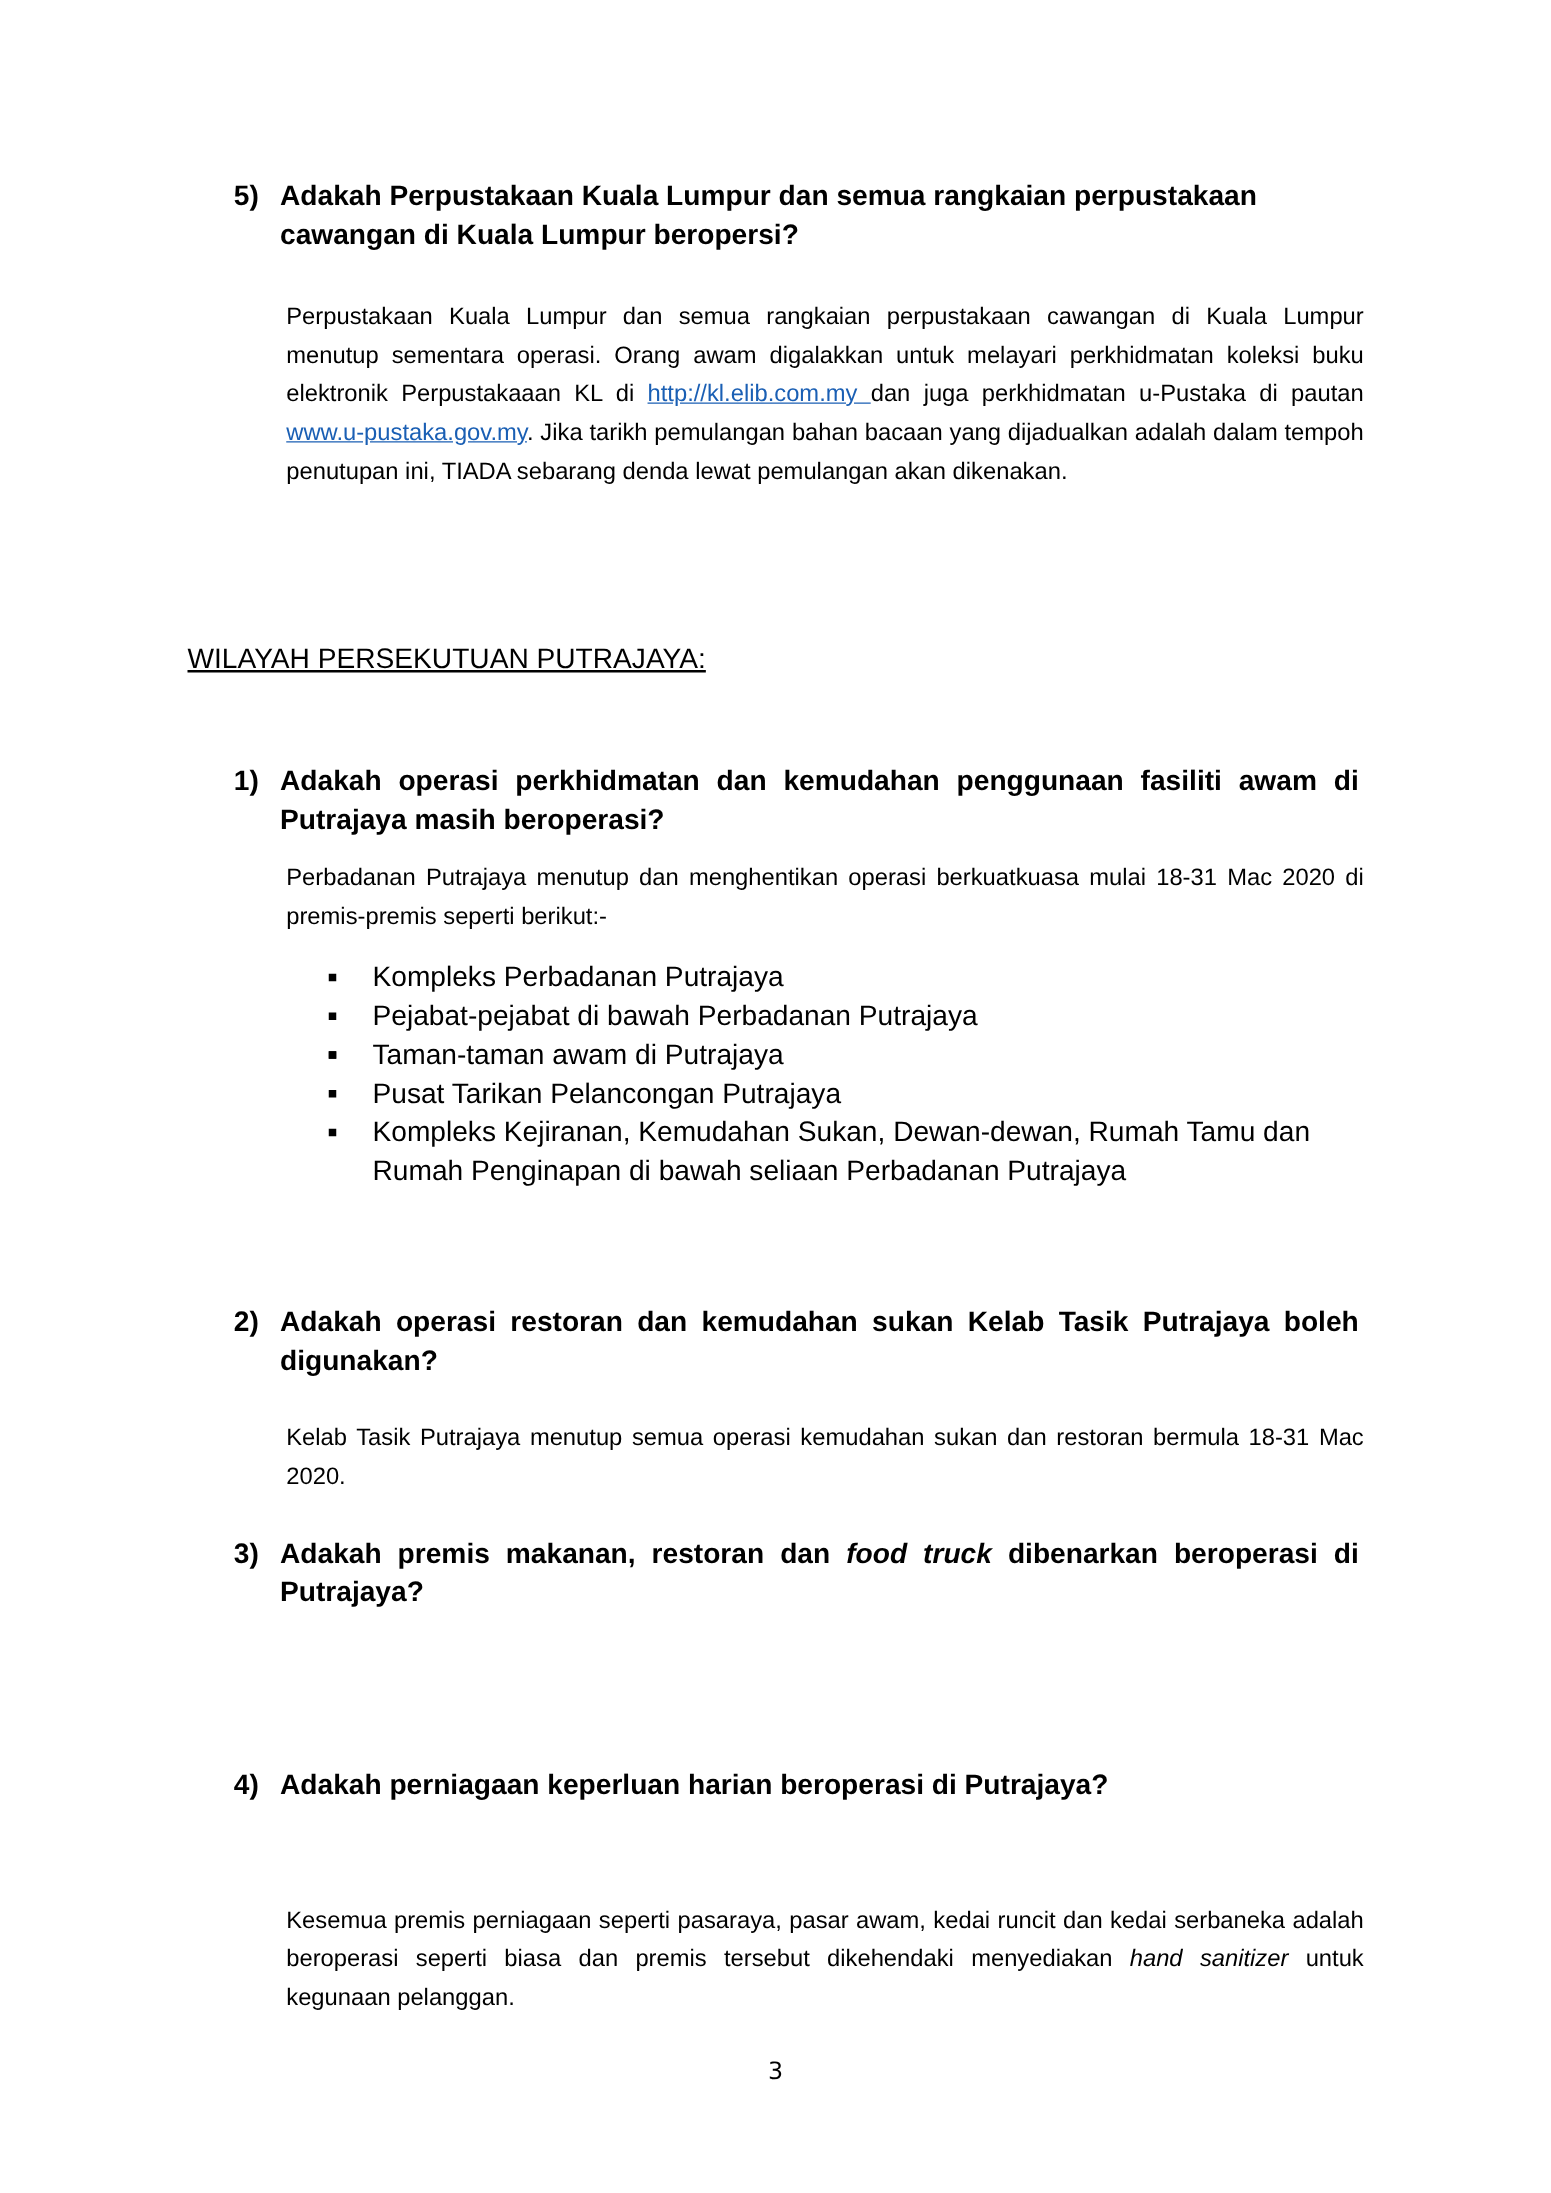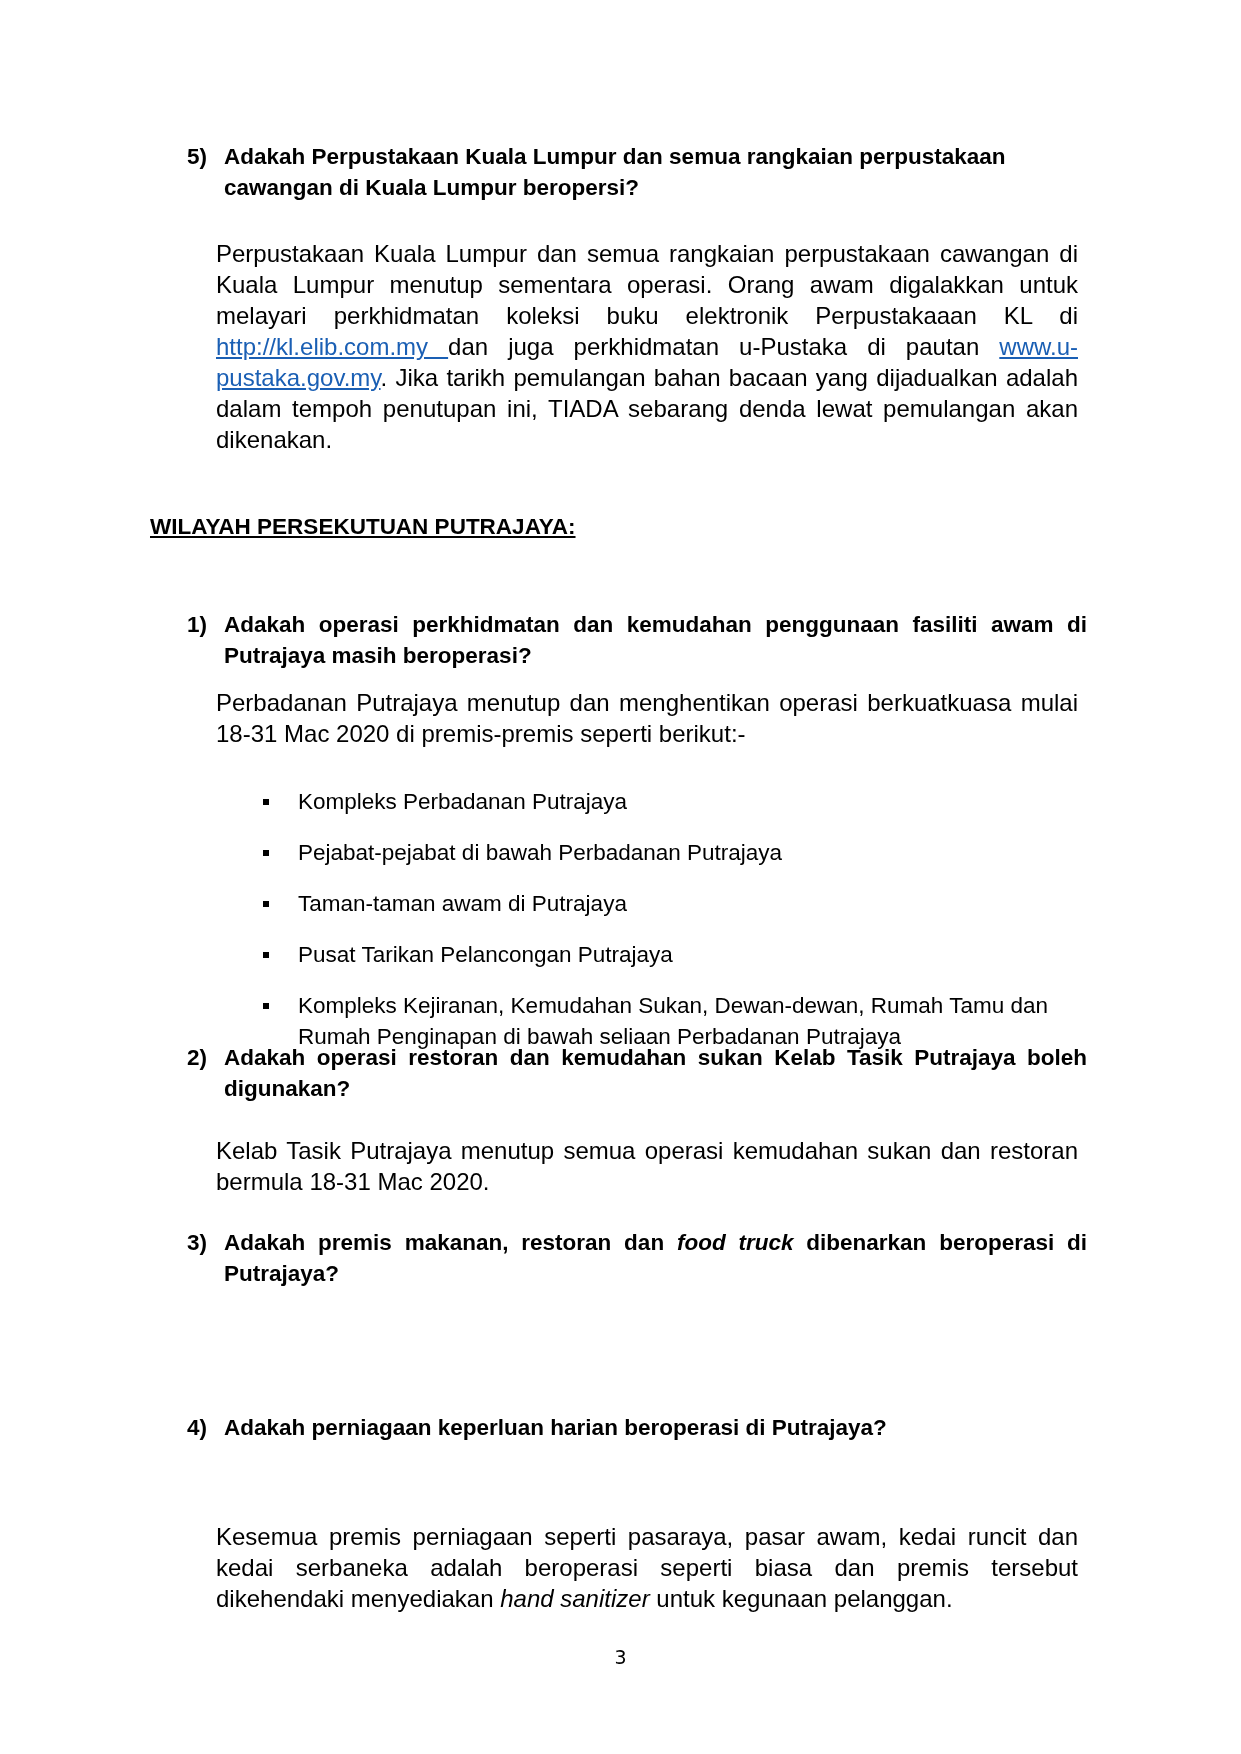--- a/index.html
+++ b/index.html
@@ -3,25 +3,25 @@
 <meta charset="utf-8">
 <style>
   html, body { margin: 0; padding: 0; background: #ffffff; }
   body { width: 1241px; height: 1754px; position: relative; overflow: hidden;
          font-family: "Liberation Sans", sans-serif; color: #000; }
   .page { position: absolute; left: 0; top: 0; width: 1241px; height: 1754px; }
   .q { position: absolute; left: 187px; width: 900px; font-weight: bold; font-size: 22.5px; line-height: 31px; }
   .q .num { position: absolute; left: 0; top: 0; }
   .q .qtext { display: block; margin-left: 37px; }
   .q.just .qtext { text-align: justify; text-align-last: left; }
-  .p { position: absolute; left: 216px; width: 862px; font-size: 24px; line-height: 31px; text-align: justify; text-align-last: left; }
+  .p { position: absolute; left: 229px; width: 862px; font-size: 19px; line-height: 31px; text-align: justify; text-align-last: left; }
   .link { color: #1a5fb4; text-decoration: underline; }
-  .heading { position: absolute; left: 150px; top: 514px; font-weight: bold; font-size: 22.5px; text-decoration: underline; }
+  .heading { position: absolute; left: 150px; top: 514px; font-weight: normal; font-size: 22.5px; text-decoration: underline; }
   ul.bul { position: absolute; left: 224px; top: 766px; width: 870px; margin: 0; padding: 0; list-style: none; font-size: 22.5px; line-height: 31px; }
-  ul.bul li { position: relative; padding-left: 74px; margin-top: 20px; }
+  ul.bul li { position: relative; padding-left: 74px; }
   ul.bul li .b { position: absolute; left: 39px; top: 13px; width: 6px; height: 6px; background: #000; }
   .pagenum { position: absolute; left: 0; width: 1241px; top: 1646px; text-align: center; font-size: 19px; font-family: "DejaVu Sans", sans-serif; }
   i { font-style: italic; }
 </style>
 </head>
 <body>
 
 <div class="page">
 
   <div class="q" style="top:141px;">

